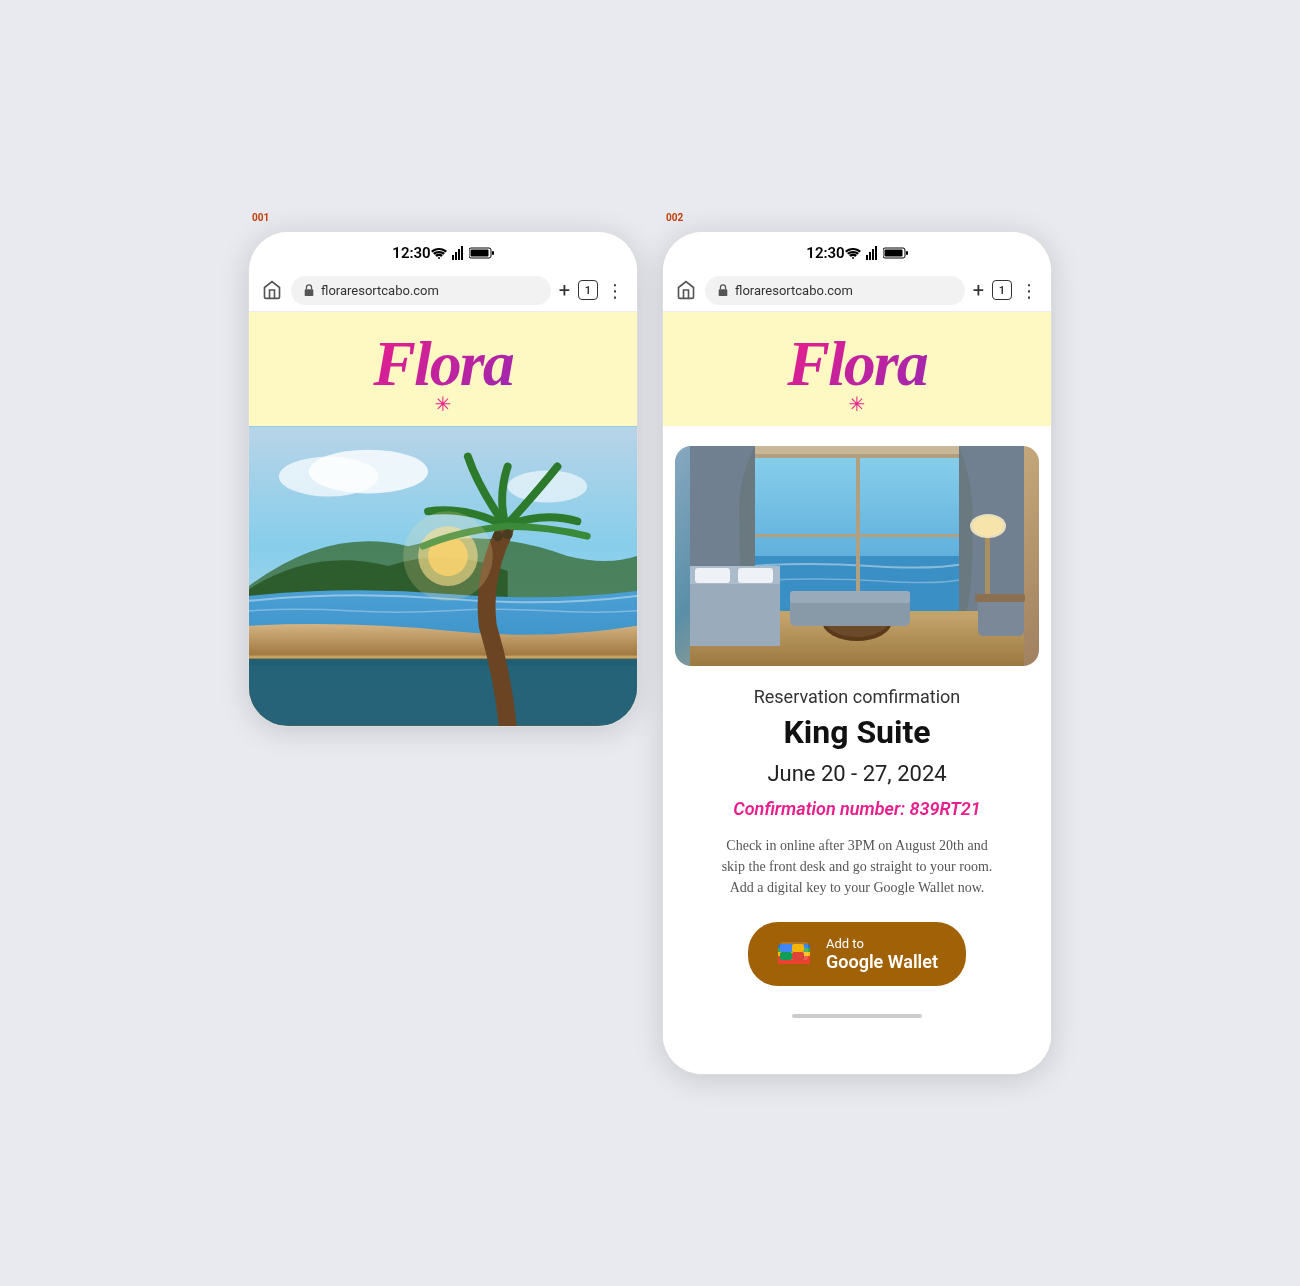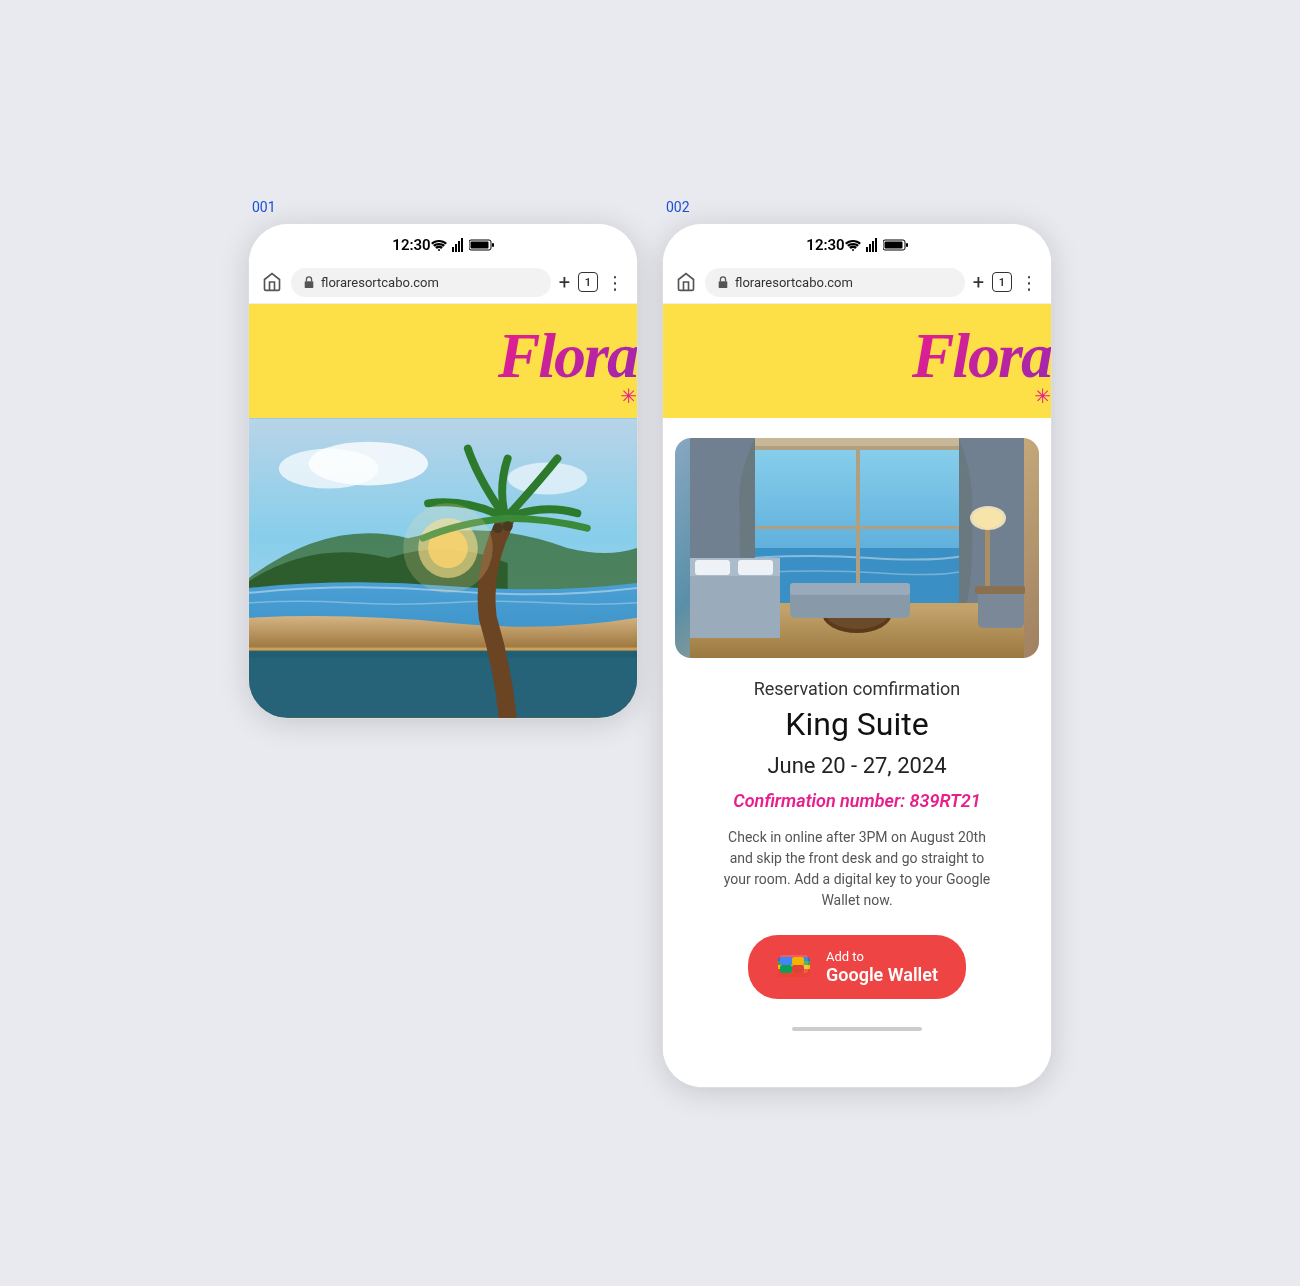--- a/index.html
+++ b/index.html
@@ -21,23 +21,23 @@
     }
 
     .screen-container {
       display: flex;
       flex-direction: column;
       align-items: flex-start;
       gap: 8px;
     }
 
     .screen-number {
-      font-size: 14px;
-      color: #1d4ed8;
-      font-weight: 400;
+      font-size: 10px;
+      color: #c2410c;
+      font-weight: 700;
       padding-left: 4px;
     }
 
     .phone {
       width: 390px;
       background: #fff;
       border-radius: 40px;
       overflow: hidden;
       box-shadow: 0 4px 30px rgba(0,0,0,0.15);
       border: 1px solid #ddd;
@@ -133,23 +133,23 @@
     }
 
     
     .phone1-content {
       background: #fff;
     }
 
     .logo-section {
       display: flex;
       flex-direction: column;
-      align-items: flex-end;
+      align-items: center;
       padding: 20px 0 10px;
-      background: #fde047;
+      background: #fef9c3;
     }
 
     .flora-logo {
       font-size: 64px;
       font-family: 'Georgia', 'Times New Roman', serif;
       font-style: italic;
       font-weight: 700;
       background: linear-gradient(135deg, #e91e8c, #9c27b0);
       -webkit-background-clip: text;
       -webkit-text-fill-color: transparent;
@@ -263,21 +263,21 @@
 
     .reservation-label {
       font-size: 18px;
       color: #333;
       margin-bottom: 6px;
       font-weight: 400;
     }
 
     .room-type {
       font-size: 32px;
-      font-weight: 400;
+      font-weight: 700;
       color: #111;
       margin-bottom: 10px;
     }
 
     .dates {
       font-size: 22px;
       color: #222;
       margin-bottom: 12px;
       font-weight: 400;
     }
@@ -291,27 +291,28 @@
     }
 
     .checkin-text {
       font-size: 14px;
       color: #555;
       line-height: 1.5;
       margin-bottom: 24px;
       max-width: 280px;
       margin-left: auto;
       margin-right: auto;
+      font-family: Liberation Serif, serif;
     }
 
     .google-wallet-btn {
       display: inline-flex;
       align-items: center;
       gap: 14px;
-      background: #ef4444;
+      background: #a16207;
       border-radius: 30px;
       padding: 14px 28px;
       cursor: pointer;
       text-decoration: none;
     }
 
     .wallet-icon {
       width: 36px;
       height: 36px;
       position: relative;

